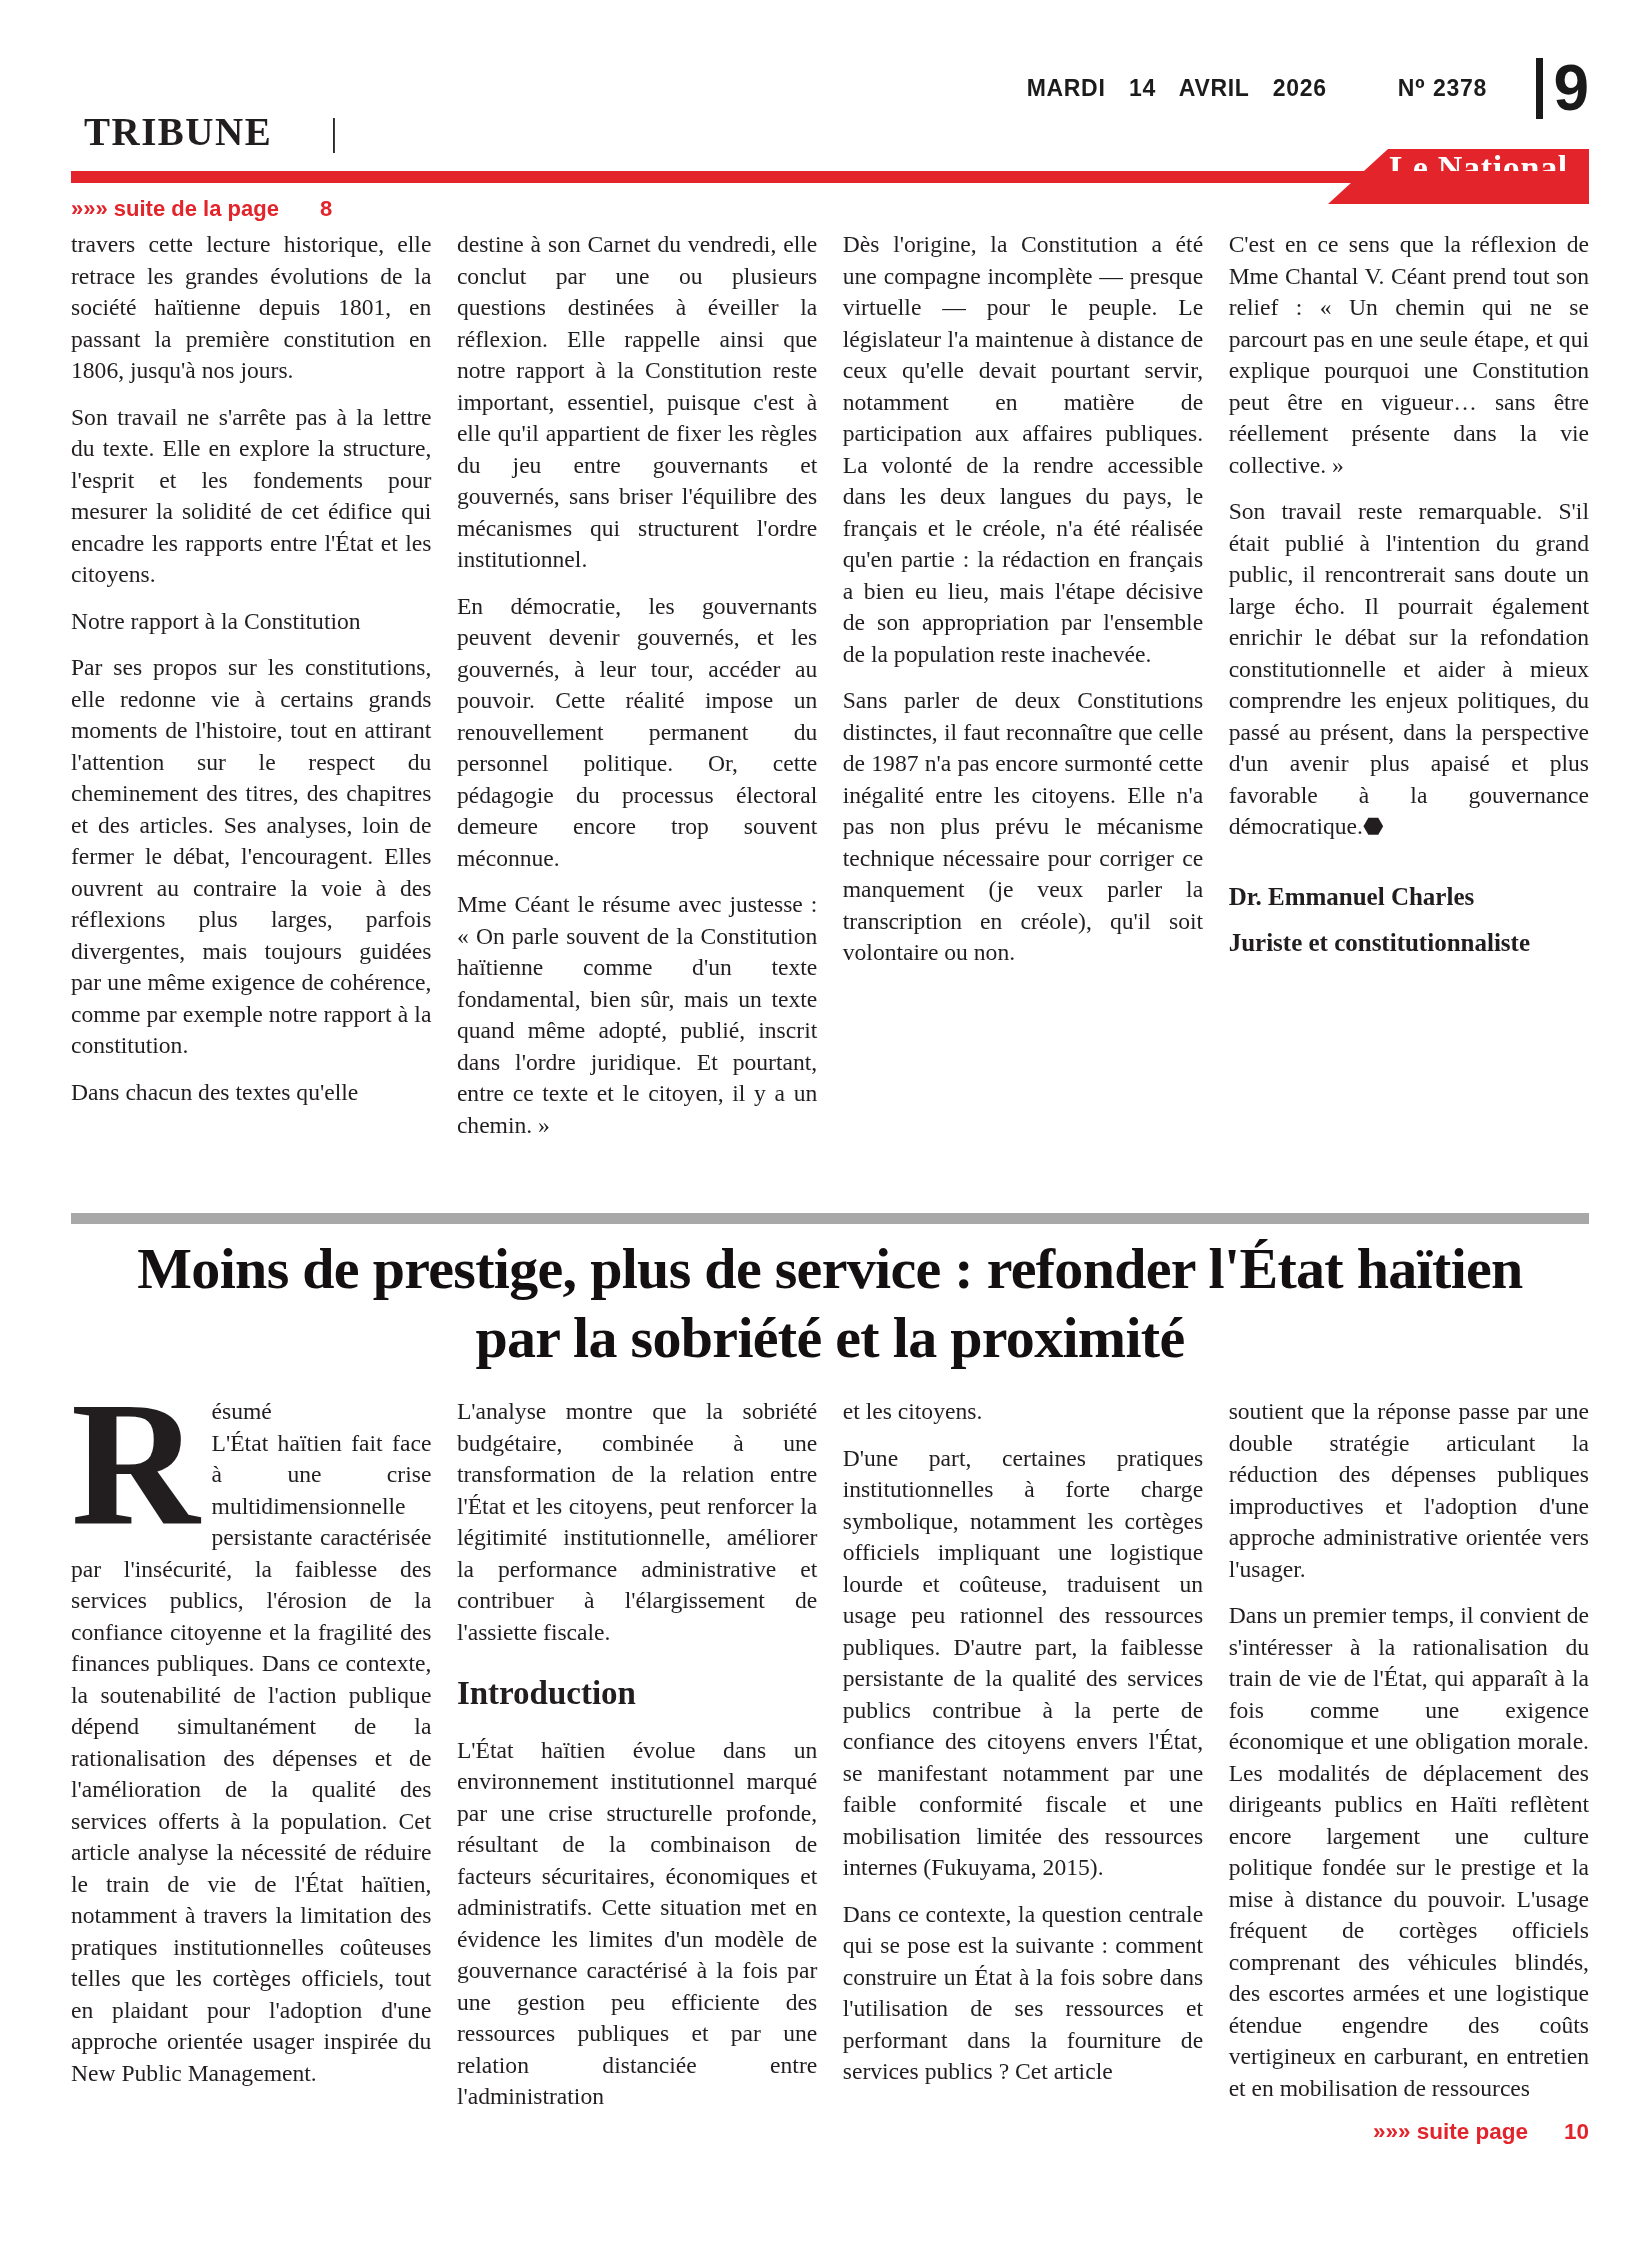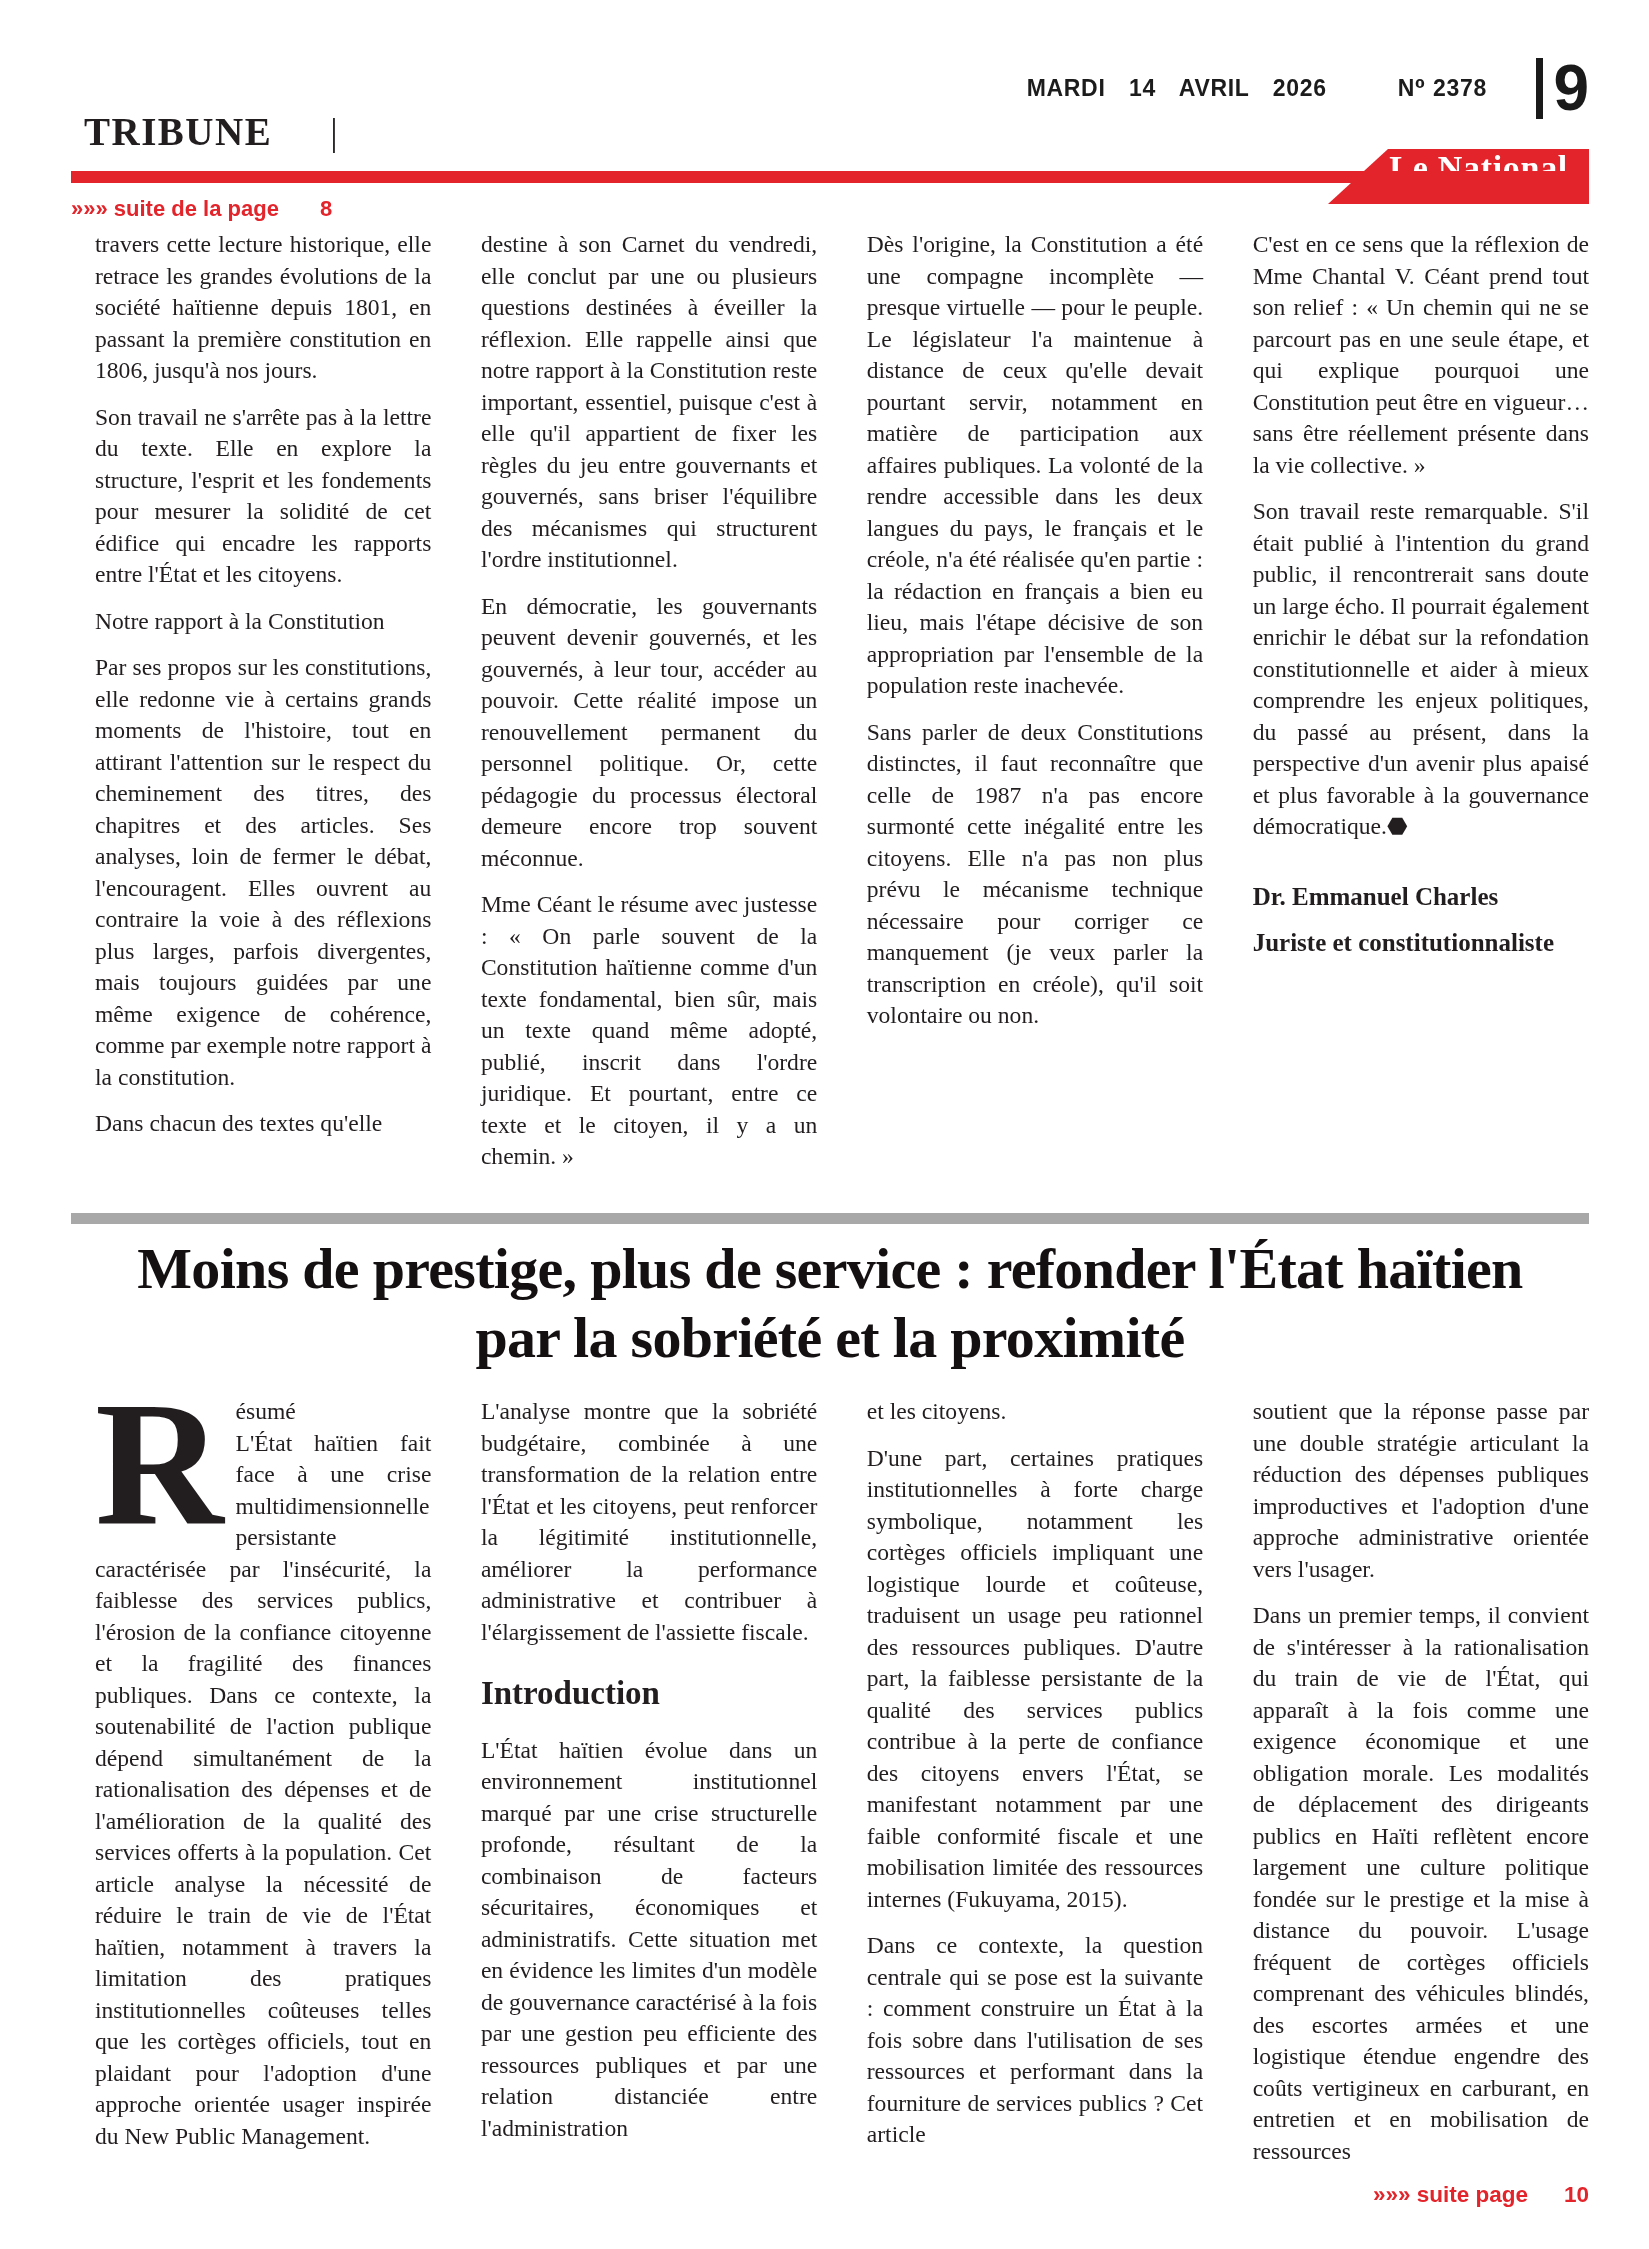--- a/index.html
+++ b/index.html
@@ -31,21 +31,21 @@
   .red-rule{position:absolute;top:171px;left:71px;right:61px;height:12px;background:var(--red);}
   .suite-top{
     position:absolute;top:196px;left:71px;color:var(--red);
     font-family:"Liberation Sans","DejaVu Sans",sans-serif;font-weight:bold;font-size:22px;
   }
   .suite-top .pg{margin-left:41px;}
   
   .cols{position:absolute;left:71px;right:61px;display:flex;gap:25.5px;}
   .a1{top:229px;}
   .a2{top:1396px;}
-  .col{flex:1 1 0;min-width:0;margin-left:24px;}
+  .col{flex:1 1 0;min-width:0;}
   .col p{
     margin:0 0 15px 0;font-size:23.6px;line-height:31.5px;text-align:justify;
     color:#221e1f;
   }
   .col p:last-child{margin-bottom:0;}
   .signature{margin-top:39px;font-weight:bold;font-size:25px;line-height:1.2;}
   .signature .sig-name{margin-bottom:16.5px;}
   
   .gray-divider{position:absolute;top:1213px;left:71px;right:61px;height:11.2px;background:#a8a8a8;}
   .headline{position:absolute;top:1234px;left:71px;right:61px;color:#141011;}

